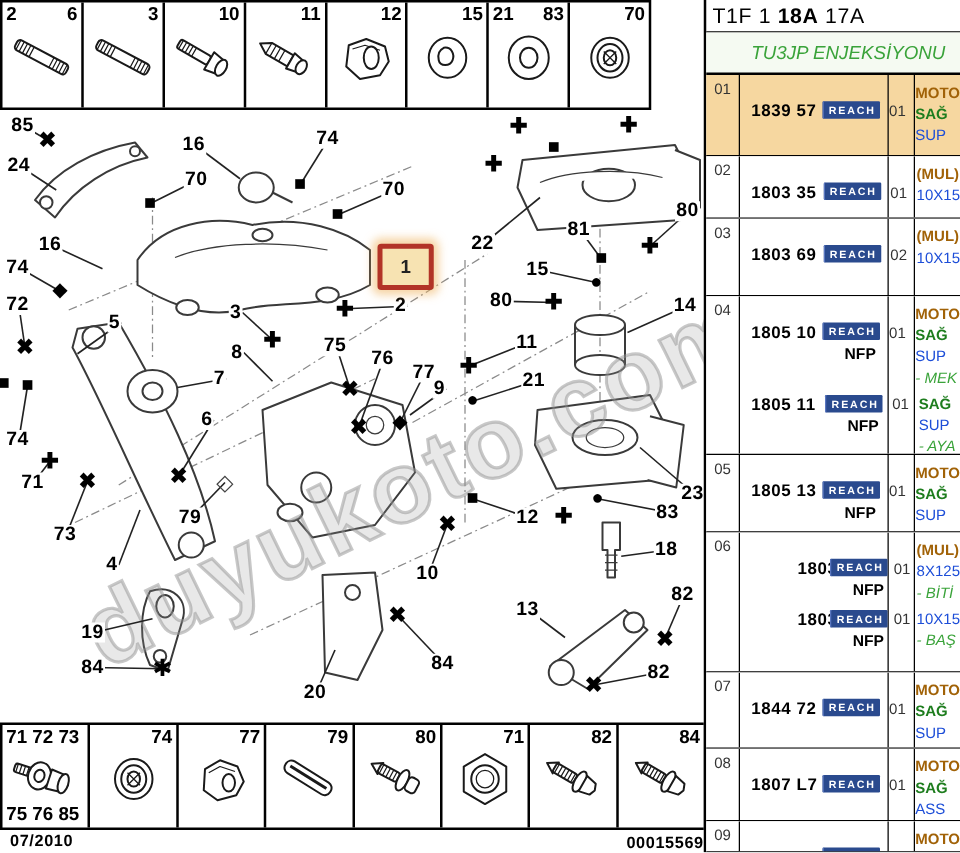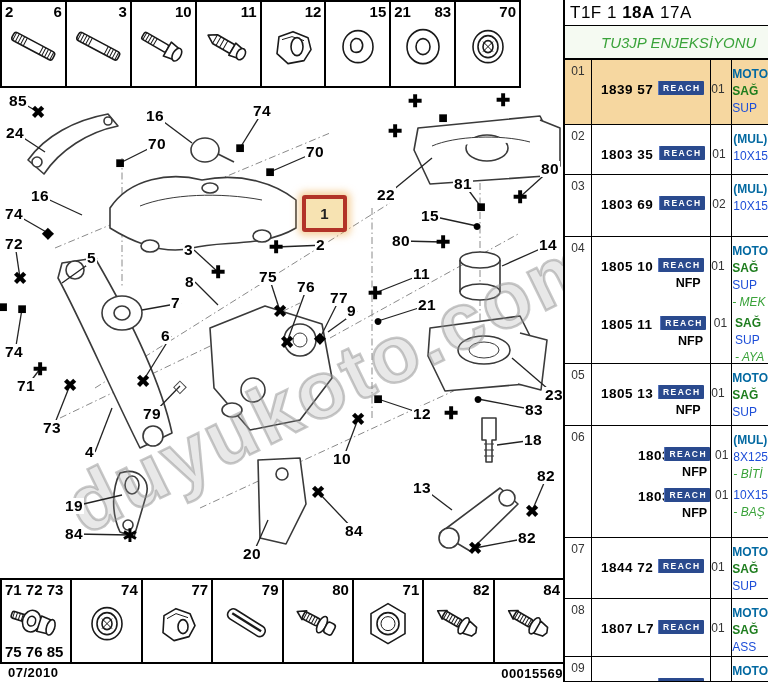--- a/index.html
+++ b/index.html
@@ -52,21 +52,21 @@
   .e-left{width:119px;position:relative;box-sizing:border-box;}
   .ref-line{position:relative;height:18px;}
   .ref{font-weight:bold;font-size:13.5px;padding-left:10px;letter-spacing:.5px;white-space:nowrap;}
   .reach{position:absolute;right:4px;top:1px;background:#2a4a8e;color:#fff;font-size:8.5px;
          font-weight:bold;letter-spacing:1.5px;padding:2px 3px 2px 5px;border-radius:1px;
          box-shadow:inset 1px 0 0 #5a77c0;}
   .nfp{text-align:right;padding-right:7px;font-weight:bold;font-size:12.5px;height:17px;line-height:17px;}
   .e-qty{width:21px;text-align:center;font-size:12px;color:#333;box-sizing:border-box;}
   .e-desc{flex:1;padding-left:4px;box-sizing:border-box;}
   .d{height:17px;line-height:17px;font-size:12px;white-space:nowrap;}
-  .d.b{font-weight:bold;color:#0369a1;}
+  .d.b{font-weight:bold;color:#a16207;}
   .d.g{font-weight:bold;color:#1e7d1e;}
   .d.m{color:#1d4ed8;}
   .d.gi{color:#3aa33a;font-style:italic;}
 </style>
 </head>
 <body>
 
 <div class="stage">
 
   <div id="diagram-layer">

